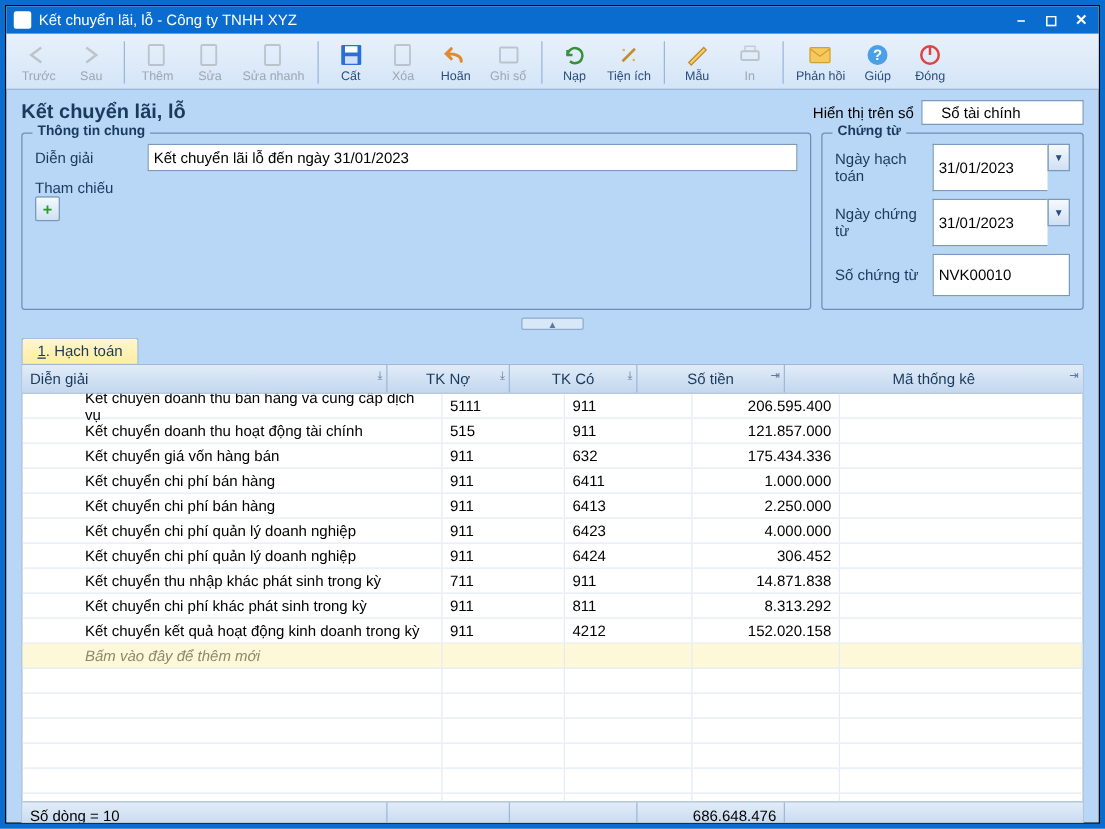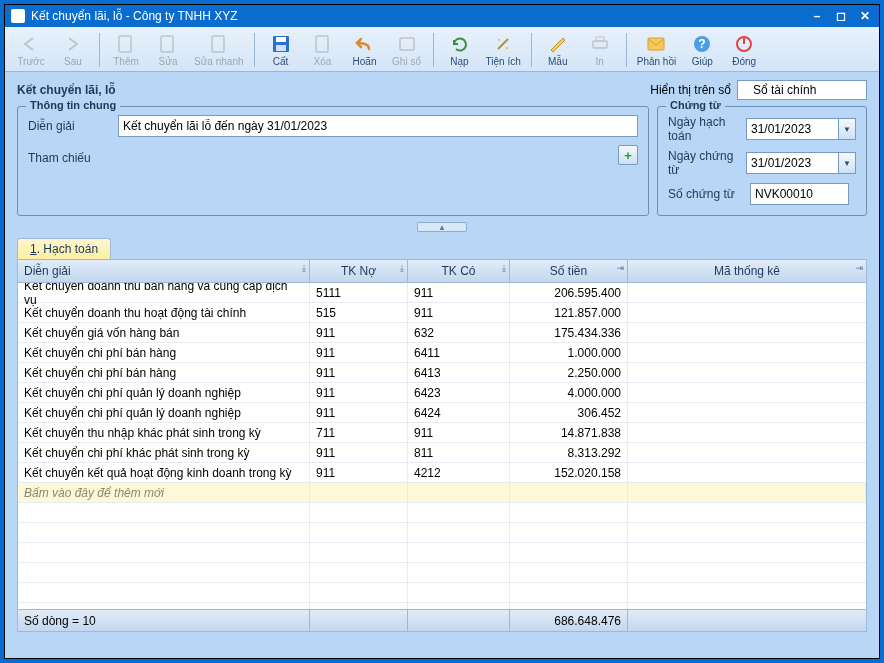--- a/index.html
+++ b/index.html
@@ -12,56 +12,56 @@
 .titlebar .win-btns span { cursor: pointer; width: 16px; text-align: center; }
 .toolbar { background: linear-gradient(#e8f1fb,#d4e5f7); border-bottom: 1px solid #9ab6d8; padding: 4px 6px 2px; display: flex; gap: 2px; }
 .tbtn { display: flex; flex-direction: column; align-items: center; min-width: 40px; padding: 2px 4px; cursor: pointer; border-radius: 3px; }
 .tbtn .ico { width: 22px; height: 22px; display: flex; align-items: center; justify-content: center; font-size: 16px; }
 .tbtn .lbl { font-size: 10px; color: #2a4d7b; margin-top: 1px; }
 .tbtn.disabled .lbl { color: #9ca7b3; }
 .tbtn.disabled .ico { opacity: 0.4; }
 .sep { width: 1px; background: #9ab6d8; margin: 2px 4px; }
 .content { padding: 8px 12px 6px; }
 .header-row { display: flex; align-items: center; margin-bottom: 6px; }
-.page-title { font-size: 12px; font-weight: bold; color: #1a3a5c; flex: 1; }
+.page-title { font-size: 16px; font-weight: bold; color: #1a3a5c; flex: 1; }
 .display-on { display: flex; align-items: center; gap: 6px; }
 .display-on input { width: 130px; height: 20px; border: 1px solid #7a9abd; background: #fff; padding: 0 15px; }
 .form-row { display: flex; gap: 8px; margin-bottom: 6px; align-items: stretch; }
 .fieldset { border: 1px solid #6e8fb5; border-radius: 3px; padding: 8px 10px 10px; position: relative; background: #b8d6f5; }
 .fieldset .legend { position: absolute; top: -8px; left: 8px; background: #b8d6f5; padding: 0 4px; font-weight: bold; color: #1a3a5c; font-size: 11px; }
 .fs-general { flex: 1; }
 .fs-voucher { width: 210px; }
 .frow { display: flex; align-items: center; margin-bottom: 6px; }
 .frow:last-child { margin-bottom: 0; }
 .flabel { width: 90px; color: #1a3a5c; }
 .flabel2 { width: 82px; color: #1a3a5c; }
 .finput { flex: 1; height: 22px; border: 1px solid #7a9abd; background: #fff; padding: 0 4px; }
 .datebox { display: flex; width: 110px; }
-.datebox input { width: 92px; height: 22px; border: 1px solid #7a9abd; border-right: none; padding: 0 4px; }
+.datebox input { width: 92px; height: 38px; border: 1px solid #7a9abd; border-right: none; padding: 0 4px; }
 .datebox .dd { width: 18px; height: 22px; border: 1px solid #7a9abd; background: linear-gradient(#f5f9fd,#cfe0f3); display: flex; align-items: center; justify-content: center; font-size: 8px; color: #2a4d7b; cursor: pointer; }
-.ref-row { display: flex; align-items: flex-end; }
+.ref-row { display: flex; align-items: flex-start; flex-direction: column; }
 .ref-row .finput { flex: 1; background: transparent; border: none; }
 .addref { width: 20px; height: 20px; border: 1px solid #7a9abd; background: linear-gradient(#f5f9fd,#cfe0f3); display: flex; align-items: center; justify-content: center; color: #2a9b2a; font-weight: bold; cursor: pointer; border-radius: 2px; font-size: 13px; }
 .pager { display: flex; justify-content: center; margin: 2px 0 6px; }
 .pager .pg { width: 50px; height: 10px; background: #d9e8f7; border: 1px solid #8fabce; border-radius: 2px; cursor: pointer; display:flex; align-items:center; justify-content:center; font-size:8px; color:#5b7aa0;}
 .tabs { display: flex; }
 .tab { background: linear-gradient(#fff6cf,#fdeea0); border: 1px solid #9fb8d5; border-bottom: none; padding: 3px 12px; font-size: 12px; color: #1a3a5c; border-radius: 3px 3px 0 0; cursor: pointer; }
 .tab u { text-decoration: underline; }
 .grid-wrap { border: 1px solid #9fb8d5; background: #fff; }
 .ghead { display: flex; background: linear-gradient(#e1ecf8,#c3d7ee); border-bottom: 1px solid #9fb8d5; }
 .gh { padding: 4px 6px; border-right: 1px solid #9fb8d5; color: #1a3a5c; position: relative; text-align: center; font-size: 12px; }
 .gh:last-child { border-right: none; }
 .gh .pin { position: absolute; right: 3px; top: 3px; font-size: 9px; color: #5b7aa0; }
 .c1 { width: 292px; text-align: left; }
 .c2 { width: 98px; }
 .c3 { width: 102px; }
 .c4 { width: 118px; }
 .c5 { flex: 1; }
 .gbody { height: 326px; overflow: hidden; }
-.gr { display: flex; border-bottom: 1px solid #e4ecf5; height: 20px; align-items: center; }
+.gr { display: flex; border-bottom: 1px solid #e4ecf5; height: 20px; align-items: center; padding-left: 44px; }
 .gc { padding: 0 6px; border-right: 1px solid #e4ecf5; height: 100%; display: flex; align-items: center; }
 .gc:last-child { border-right: none; }
 .gc.num { justify-content: flex-end; }
 .newrow { background: #fdf8d8; color: #8a8a6a; font-style: normal; }
 .newrow .gc { border-right: 1px solid #e4ecf5; font-style: italic; }
 .gfoot { display: flex; background: linear-gradient(#e1ecf8,#c3d7ee); border-top: 1px solid #9fb8d5; height: 22px; }
 .gf { padding: 0 6px; border-right: 1px solid #9fb8d5; height: 100%; display: flex; align-items: center; }
 .gf:last-child { border-right: none; }
 .gf.num { justify-content: flex-end; }
 svg { display: block; }
@@ -260,21 +260,21 @@
         </div>
         <div class="frow">
           <div class="flabel2">Ngày chứng từ</div>
           <div class="datebox">
             <input type="text" value="31/01/2023" style="">
             <div class="dd">▼</div>
           </div>
         </div>
         <div class="frow">
           <div class="flabel2">Số chứng từ</div>
-          <input type="text" style="width: 99px; height: 22px; border: 1px solid rgb(122, 154, 189); padding: 4px 4px;" value="NVK00010">
+          <input type="text" style="width: 110px; height: 22px; border: 1px solid rgb(122, 154, 189); padding: 16px 4px;" value="NVK00010">
         </div>
       </div>
     </div>
 
     <div class="pager">
         <div class="pg">▲</div>
       </div>
 
     <div class="tabs">
       <div class="tab"><u>1</u>. Hạch toán</div>

